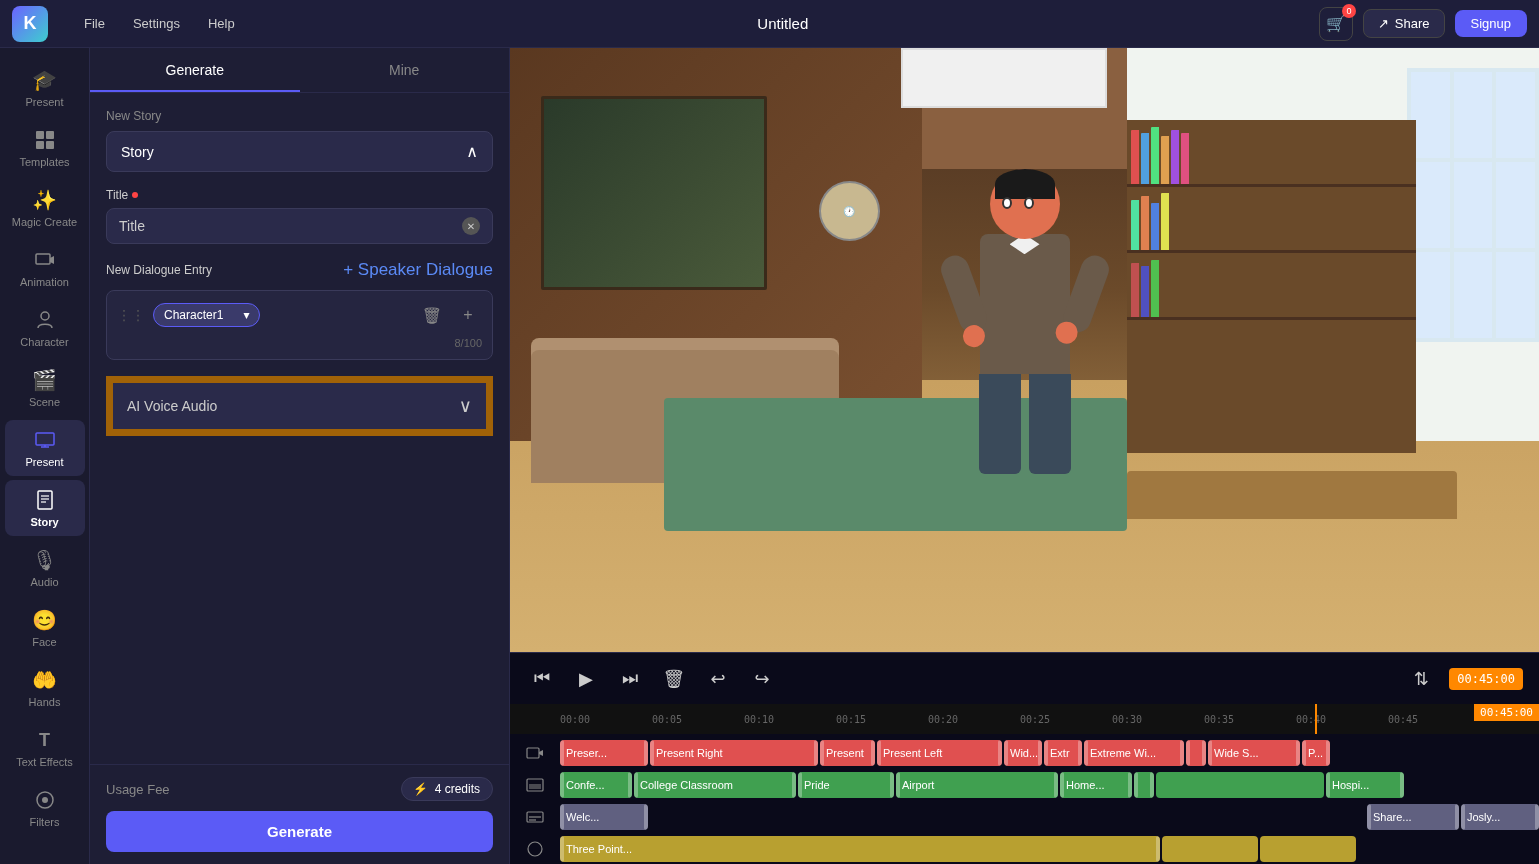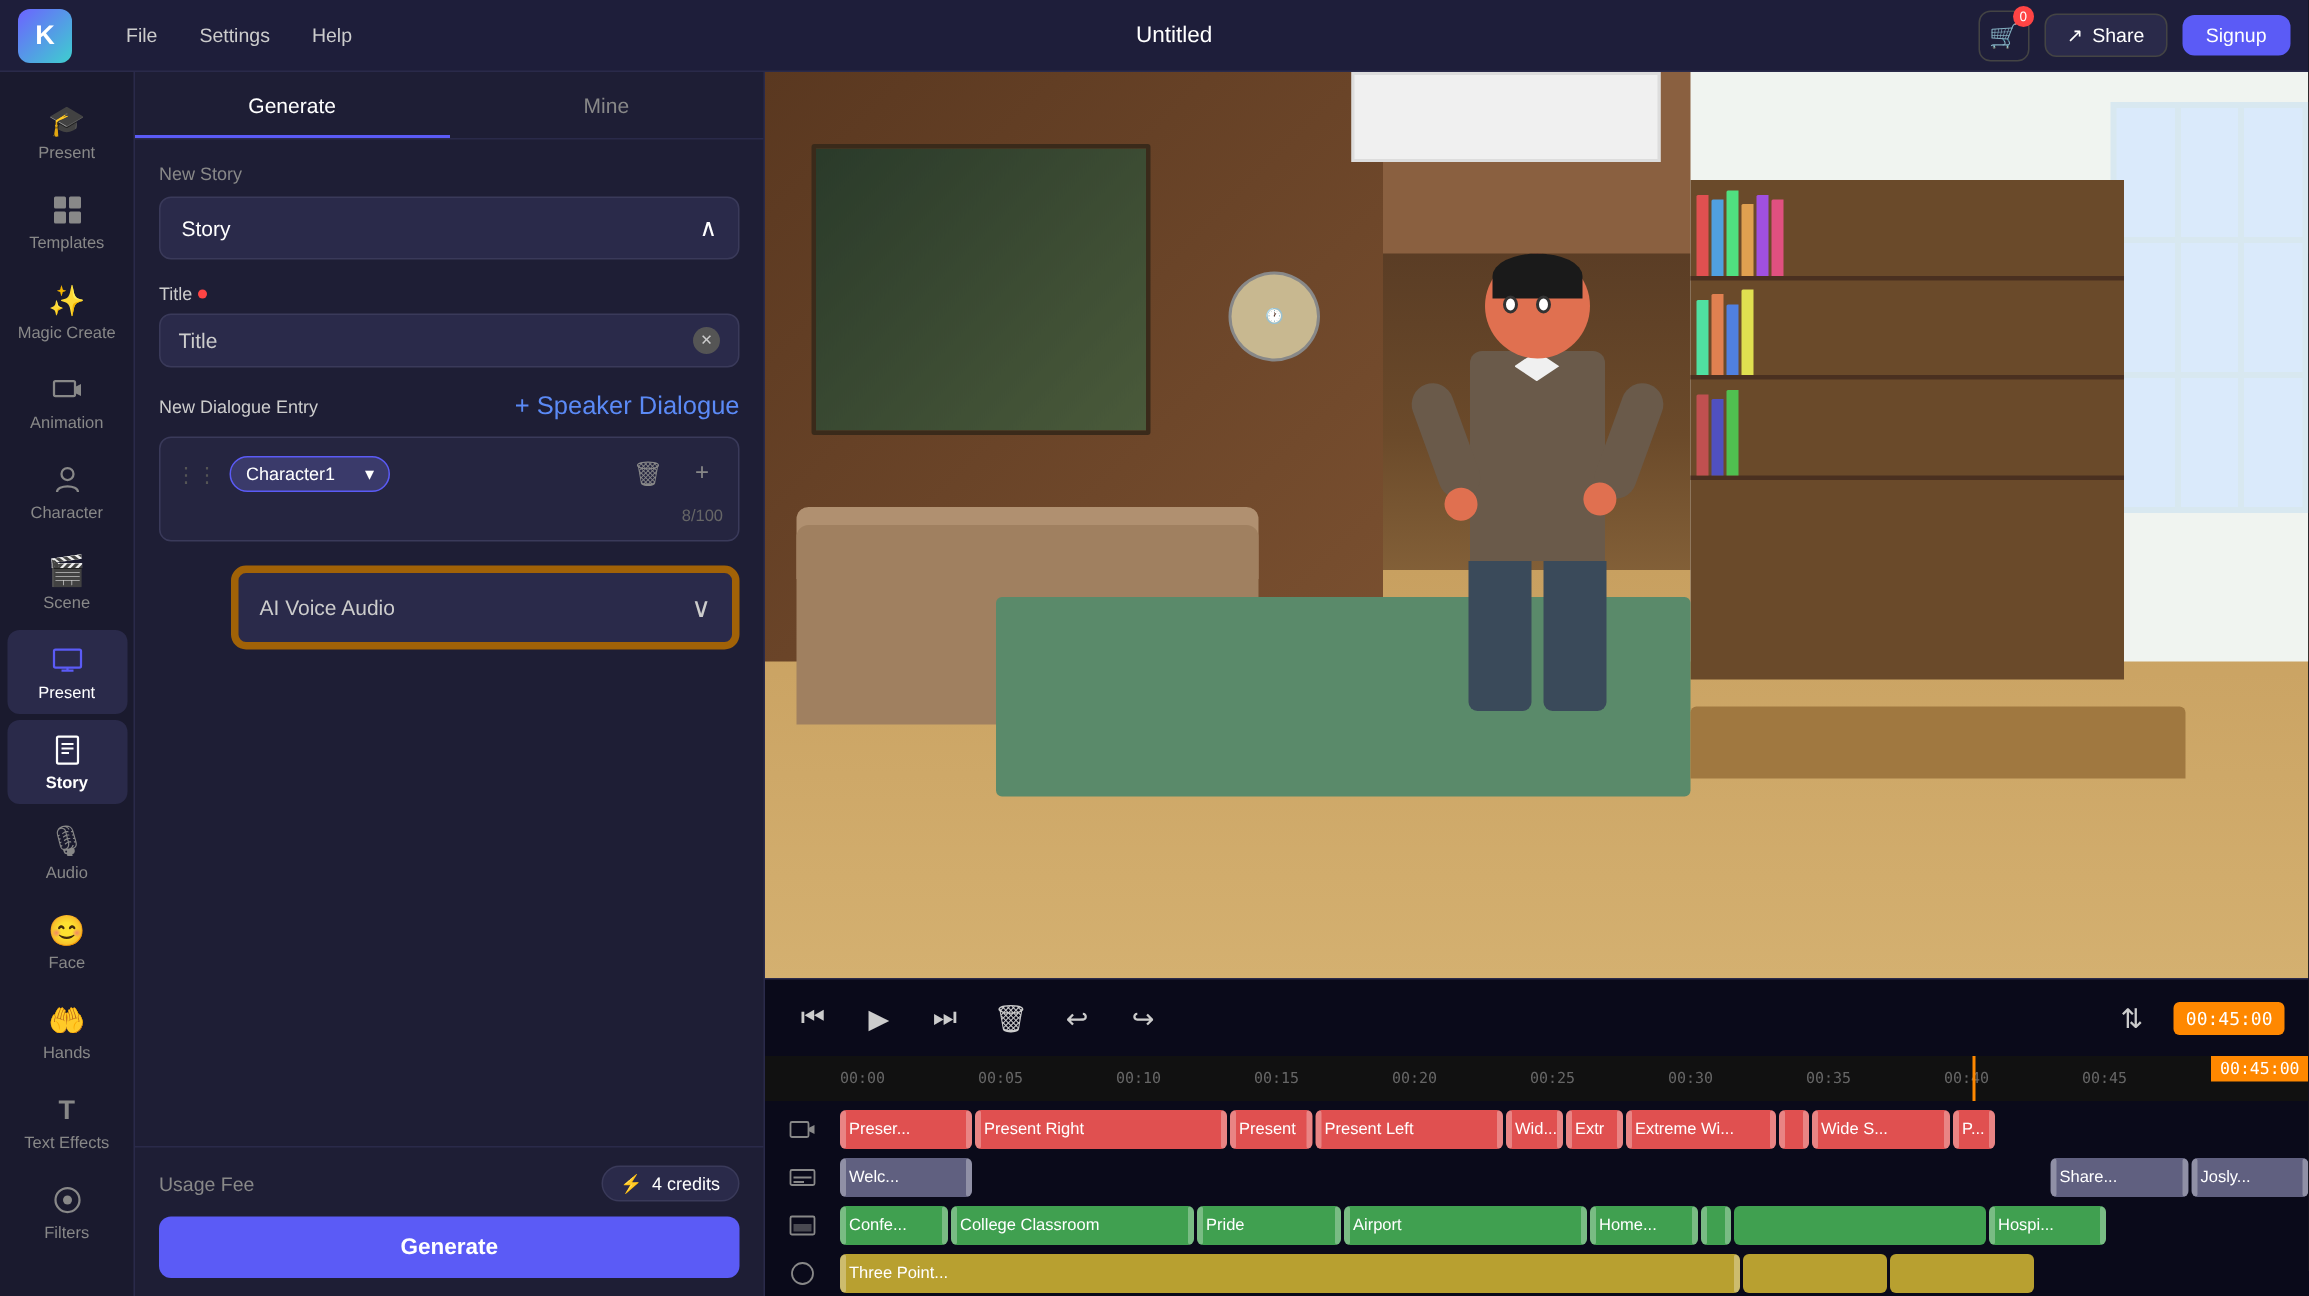--- a/index.html
+++ b/index.html
@@ -298,31 +298,30 @@
     }
     .char-count {
       text-align: right;
       font-size: 11px;
       color: #666;
       margin-top: 4px;
     }
 
     .ai-voice-dropdown {
       background: #2a2a4a;
-      border: 5px solid #a16207;
-      border-radius: 10px;
+      border: 7px solid #a16207;
+      border-radius: 0;
       padding: 12px 14px;
       display: flex;
       align-items: center;
       justify-content: space-between;
       cursor: pointer;
       font-size: 14px;
       color: #ccc;
       margin-bottom: 16px;
-      margin-left: 48px;
     }
 
     
     .panel-bottom {
       padding: 12px 16px;
       border-top: 1px solid #2a2a4a;
     }
     .usage-fee-row {
       display: flex;
       align-items: center;
@@ -992,36 +991,20 @@
                 <div class="clip-handle clip-handle-right"></div>
               </div>
             <div class="clip clip-red" style="width:92px;"><div class="clip-handle clip-handle-left"></div>Wide S...<div class="clip-handle clip-handle-right"></div></div>
             <div class="clip clip-red" style="width:28px;"><div class="clip-handle clip-handle-left"></div>P...<div class="clip-handle clip-handle-right"></div></div>
           </div>
         </div>
 
         <div class="track-row">
           <div class="track-icon">
             <svg width="18" height="18" viewBox="0 0 18 18" fill="none">
-              <rect x="1" y="4" width="16" height="10" rx="1" stroke="#888" stroke-width="1.2" fill="none"></rect>
-              <line x1="3" y1="9" x2="15" y2="9" stroke="#888" stroke-width="1.2"></line>
-              <line x1="3" y1="12" x2="10" y2="12" stroke="#888" stroke-width="1.2"></line>
-            </svg>
-          </div>
-          <div class="track-clips">
-            <div class="clip clip-gray" style="width:88px;"><div class="clip-handle clip-handle-left"></div>Welc...<div class="clip-handle clip-handle-right"></div></div>
-            <div style="flex:1; min-width: 4px;"></div>
-            <div class="clip clip-gray" style="width:92px;"><div class="clip-handle clip-handle-left"></div>Share...<div class="clip-handle clip-handle-right"></div></div>
-            <div class="clip clip-gray" style="width:78px;"><div class="clip-handle clip-handle-left"></div>Josly...<div class="clip-handle clip-handle-right"></div></div>
-          </div>
-        </div>
-
-        <div class="track-row">
-          <div class="track-icon">
-            <svg width="18" height="18" viewBox="0 0 18 18" fill="none">
               <rect x="1" y="3" width="16" height="12" rx="1" stroke="#888" stroke-width="1.2" fill="none"></rect>
               <rect x="3" y="8" width="12" height="5" fill="#888" opacity="0.5"></rect>
             </svg>
           </div>
           <div class="track-clips">
             <div class="clip clip-green" style="width:72px;"><div class="clip-handle clip-handle-left"></div>Confe...<div class="clip-handle clip-handle-right"></div></div>
             <div class="clip clip-green" style="width:162px;"><div class="clip-handle clip-handle-left"></div>College Classroom<div class="clip-handle clip-handle-right"></div></div>
             <div class="clip clip-green" style="width:96px;"><div class="clip-handle clip-handle-left"></div>Pride<div class="clip-handle clip-handle-right"></div></div>
             <div class="clip clip-green" style="width:162px;"><div class="clip-handle clip-handle-left"></div>Airport<div class="clip-handle clip-handle-right"></div></div>
             <div class="clip clip-green" style="width:72px;"><div class="clip-handle clip-handle-left"></div>Home...<div class="clip-handle clip-handle-right"></div></div>
@@ -1030,20 +1013,36 @@
                 <div class="clip-handle clip-handle-right"></div>
               </div>
             <div class="clip clip-green" style="width:168px;"></div>
             <div class="clip clip-green" style="width:78px;"><div class="clip-handle clip-handle-left"></div>Hospi...<div class="clip-handle clip-handle-right"></div></div>
           </div>
         </div>
 
         <div class="track-row">
           <div class="track-icon">
             <svg width="18" height="18" viewBox="0 0 18 18" fill="none">
+              <rect x="1" y="4" width="16" height="10" rx="1" stroke="#888" stroke-width="1.2" fill="none"></rect>
+              <line x1="3" y1="9" x2="15" y2="9" stroke="#888" stroke-width="1.2"></line>
+              <line x1="3" y1="12" x2="10" y2="12" stroke="#888" stroke-width="1.2"></line>
+            </svg>
+          </div>
+          <div class="track-clips">
+            <div class="clip clip-gray" style="width:88px;"><div class="clip-handle clip-handle-left"></div>Welc...<div class="clip-handle clip-handle-right"></div></div>
+            <div style="flex:1; min-width: 4px;"></div>
+            <div class="clip clip-gray" style="width:92px;"><div class="clip-handle clip-handle-left"></div>Share...<div class="clip-handle clip-handle-right"></div></div>
+            <div class="clip clip-gray" style="width:78px;"><div class="clip-handle clip-handle-left"></div>Josly...<div class="clip-handle clip-handle-right"></div></div>
+          </div>
+        </div>
+
+        <div class="track-row">
+          <div class="track-icon">
+            <svg width="18" height="18" viewBox="0 0 18 18" fill="none">
               <circle cx="9" cy="9" r="7" stroke="#888" stroke-width="1.2" fill="none"></circle>
             </svg>
           </div>
           <div class="track-clips">
             <div class="clip" style="width:600px; background:#b8a030;"><div class="clip-handle clip-handle-left"></div>Three Point...<div class="clip-handle clip-handle-right"></div></div>
             <div class="clip" style="width:96px; background:#b8a030;"></div>
             <div class="clip" style="width:96px; background:#b8a030;"></div>
           </div>
         </div>
       </div>

